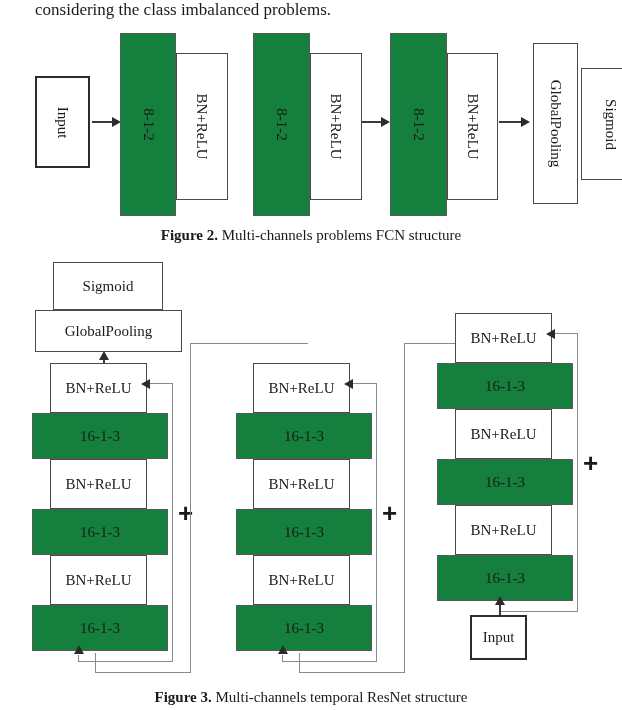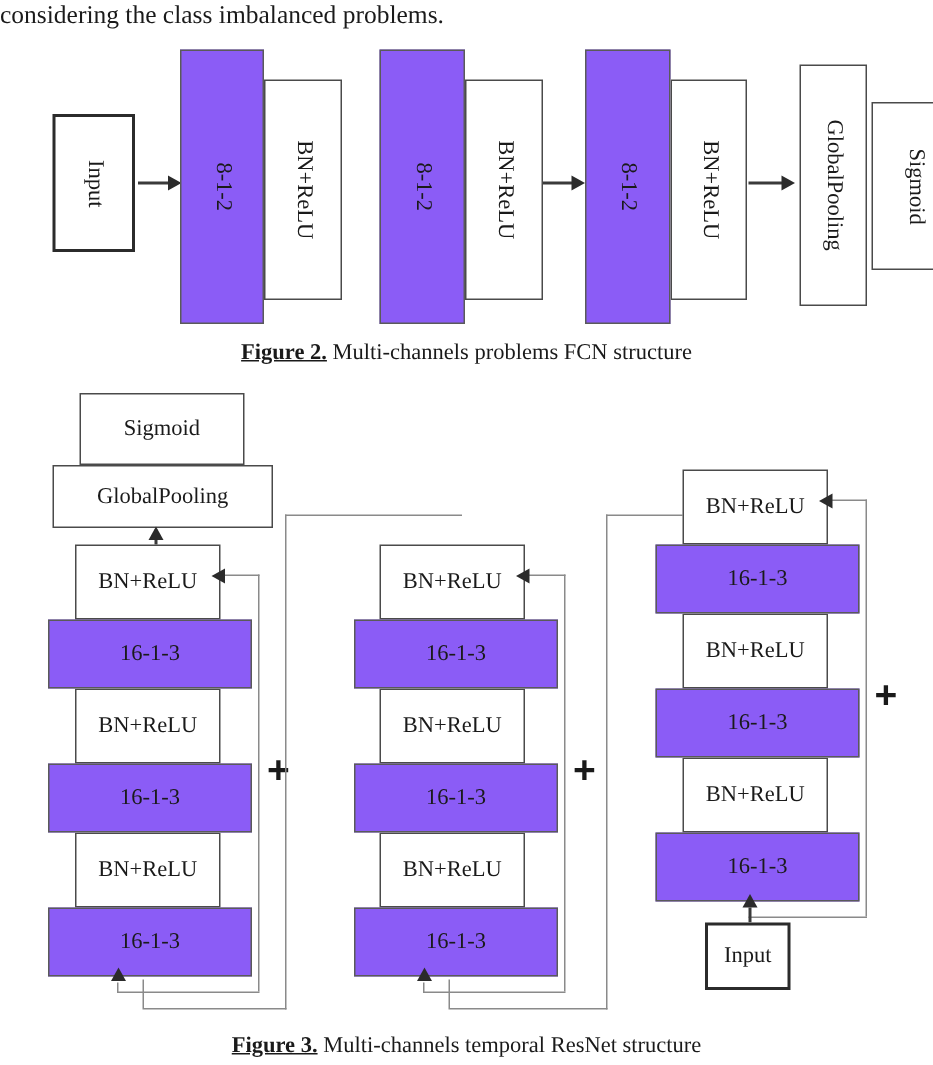--- a/index.html
+++ b/index.html
@@ -17,34 +17,34 @@
     line-height:20px;
     white-space:nowrap;
   }
 
   .caption{
     font-size:15px;
     line-height:18px;
     text-align:center;
     white-space:nowrap;
   }
-  .caption b{font-weight:bold;text-decoration:underline;}
+  .caption b{font-weight:bold;}
 
   
   .box{
     position:absolute;box-sizing:border-box;
     display:flex;align-items:center;justify-content:center;
     background:#ffffff;
     border:1px solid #4a4a4a;
     font-size:15px;
     line-height:1;
     white-space:nowrap;
   }
   .box.gray{
-    background:#8b5cf6;
+    background:#15803d;
     border:1px solid #5a5a5a;
   }
   .box.thick{border:2px solid #2b2b2b;}
 
   
   .box.vert > span{
     display:block;
     transform:rotate(90deg);
     transform-origin:center center;
   }
@@ -78,21 +78,21 @@
     font-size:26px;
     line-height:1;
     font-weight:bold;
     color:#1a1a1a;
     font-family:"Liberation Sans",sans-serif;
   }
 </style>
 </head>
 <body>
 
-<div class="abs text-line" style="left:0px;top:0px;width:622px;">
+<div class="abs text-line" style="left:0px;top:0px;width:622px;padding-left:35px;">
   <span>considering the class imbalanced problems.</span>
 </div>
 
 <div class="abs" style="left:0px;top:28px;width:622px;height:215px;">
 
   <div class="box thick" style="left:35px;top:48px;width:55px;height:92px;">
     <span class="vertlabel" style="display: block; transform: rotate(90deg);">Input</span>
   </div>
 
   <div class="line dark h" style="left:92px;top:93px;width:22px;height:2px;"></div>

